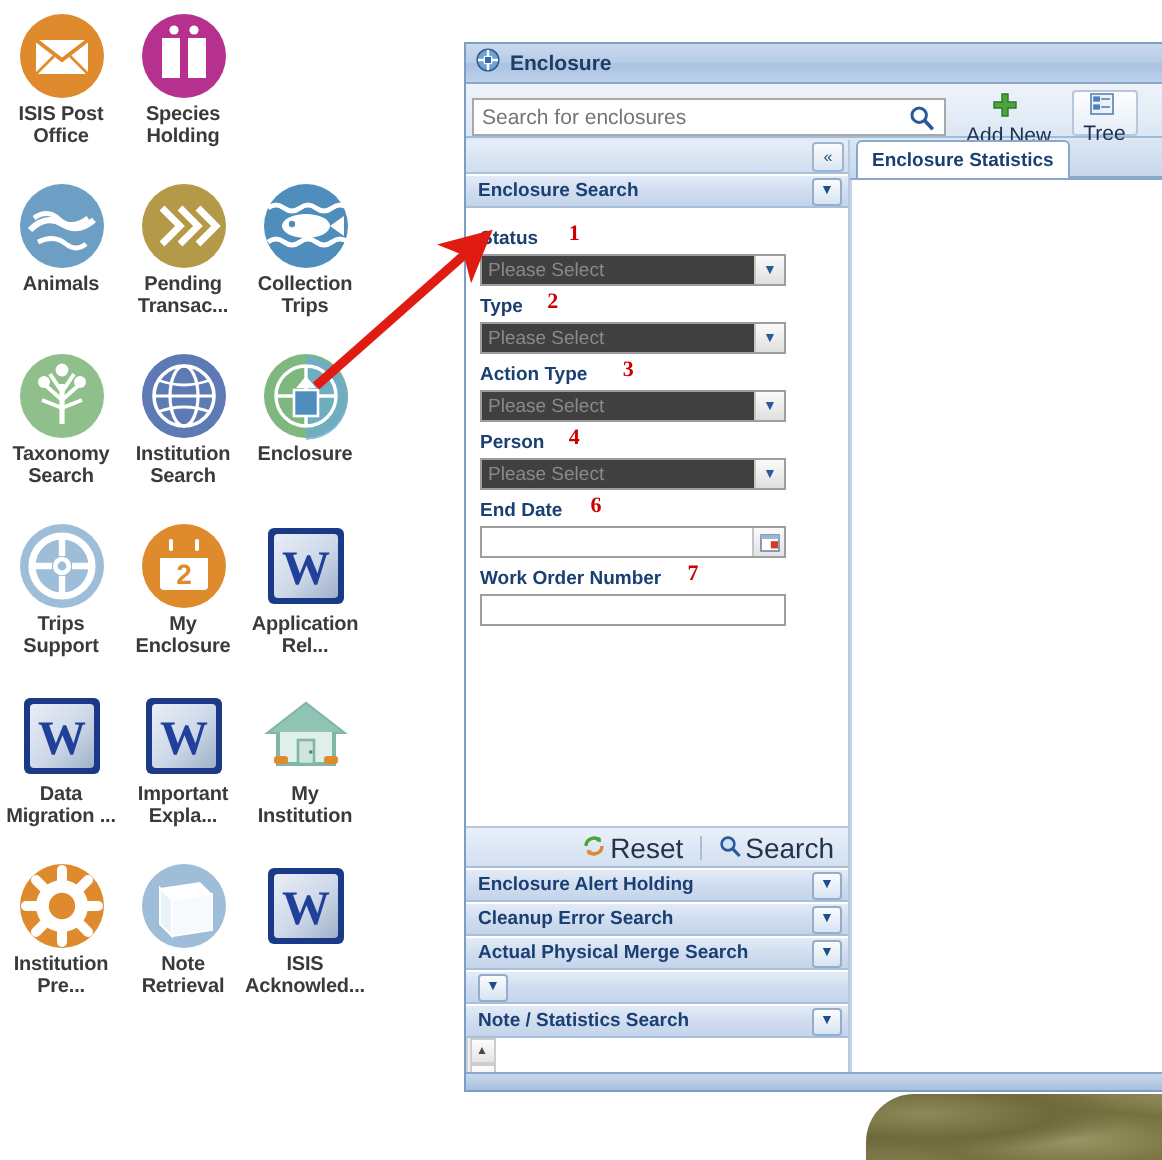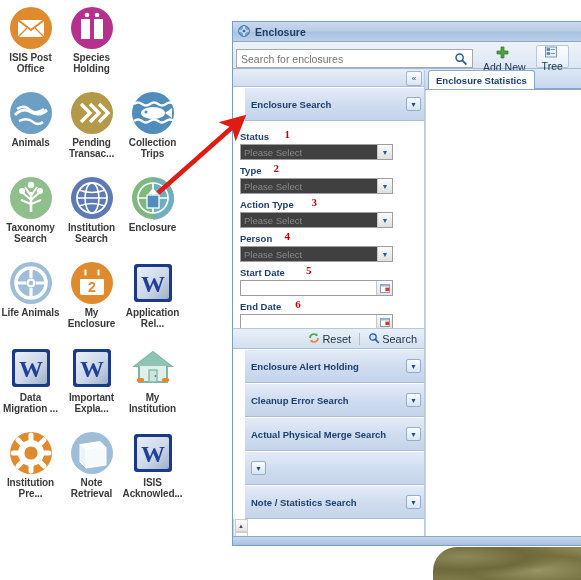--- a/index.html
+++ b/index.html
@@ -191,32 +191,31 @@
     border-radius: 2px;
   }
   .accordion {
     flex: 1;
     overflow: hidden;
     background: #fff;
     display: flex;
     flex-direction: column;
   }
   .acc-bar {
-    height: 34px;
+    height: 17px;
     min-height: 17px;
     background: linear-gradient(to bottom,#e3ebf7 0%, #cfdcef 55%, #c4d4ea 100%);
     border-top: 1px solid #ffffff;
     border-bottom: 1px solid #a9bfd9;
     display: flex;
     align-items: center;
     justify-content: space-between;
     padding: 0 3px 0 6px;
     box-sizing: border-box;
     cursor: pointer;
-    margin-left: 12px;
   }
   .acc-bar.active {
     background: linear-gradient(to bottom,#d4e1f2 0%, #bacee8 55%, #aec6e4 100%);
   }
   .acc-title {
     font-size: 9.5px;
     font-weight: bold;
     color: #1a3f72;
   }
   .acc-toggle {
@@ -303,21 +302,21 @@
     display: flex;
     align-items: center;
     justify-content: flex-end;
     padding-right: 7px;
     box-sizing: border-box;
     gap: 8px;
   }
   .act-btn {
     display: flex;
     align-items: center;
-    font-size: 11px;
+    font-size: 14px;
     color: #23334d;
     cursor: pointer;
     gap: 2px;
   }
   .act-sep {
     width: 1px; height: 12px; background: #a9bfd9;
   }
 
   
   .vscroll {
@@ -536,21 +535,21 @@
         <div class="icon-cell">
           <div class="icon-badge">
             <svg width="44" height="44" viewBox="0 0 44 44">
         <circle cx="22" cy="22" r="21" fill="#9dbdd8"></circle>
         <circle cx="22" cy="22" r="15" fill="none" stroke="#fff" stroke-width="3.6"></circle>
         <circle cx="22" cy="22" r="4.6" fill="#fff"></circle>
         <circle cx="22" cy="22" r="2.2" fill="#9dbdd8"></circle>
         <path d="M22 8 L22 17 M22 27 L22 36 M8 22 L17 22 M27 22 L36 22" stroke="#fff" stroke-width="3.2"></path>
       </svg>
           </div>
-          <div class="icon-label">Life Animals</div>
+          <div class="icon-label">Trips Support</div>
         </div>
         <div class="icon-cell">
           <div class="icon-badge">
             <svg width="44" height="44" viewBox="0 0 44 44">
         <circle cx="22" cy="22" r="21" fill="#e08a2e"></circle>
         <rect x="10" y="13" width="24" height="21" rx="2" fill="#fff"></rect>
         <rect x="10" y="13" width="24" height="5" fill="#e08a2e"></rect>
         <rect x="14" y="8" width="3" height="7" rx="1.4" fill="#fff" stroke="#e08a2e" stroke-width="1"></rect>
         <rect x="27" y="8" width="3" height="7" rx="1.4" fill="#fff" stroke="#e08a2e" stroke-width="1"></rect>
         <text x="22" y="31" font-size="14" font-weight="bold" fill="#e08a2e" text-anchor="middle" font-family="Liberation Sans, sans-serif">2</text>
@@ -753,38 +752,30 @@
                   <span class="sel-arrow">▼</span>
                 </div></div>
               <div><div class="field-label">Action Type<span class="marker" style="left: 71.4px;">3</span></div><div class="ctl-select">
                   <span>Please Select</span>
                   <span class="sel-arrow">▼</span>
                 </div></div>
               <div><div class="field-label">Person<span class="marker" style="left: 44.4px;">4</span></div><div class="ctl-select">
                   <span>Please Select</span>
                   <span class="sel-arrow">▼</span>
                 </div></div>
-              <div><div class="field-label">Start Date<span class="marker" style="left: 66px;">5</span></div><div class="ctl-date">
-                  <span class="cal-btn">
-                    <svg width="10" height="10" viewBox="0 0 10 10">
-          <rect x="0.5" y="1.5" width="9" height="8" fill="#fff" stroke="#6c86a5" stroke-width="0.8"></rect>
-          <rect x="0.5" y="1.5" width="9" height="2" fill="#9db6d0"></rect>
-          <rect x="5.4" y="4.6" width="3.6" height="3.6" fill="#d23c2a"></rect>
-        </svg>
-                  </span>
-                </div></div>
               <div><div class="field-label">End Date<span class="marker" style="left: 55.2px;">6</span></div><div class="ctl-date">
                   <span class="cal-btn">
                     <svg width="10" height="10" viewBox="0 0 10 10">
           <rect x="0.5" y="1.5" width="9" height="8" fill="#fff" stroke="#6c86a5" stroke-width="0.8"></rect>
           <rect x="0.5" y="1.5" width="9" height="2" fill="#9db6d0"></rect>
           <rect x="5.4" y="4.6" width="3.6" height="3.6" fill="#d23c2a"></rect>
         </svg>
                   </span>
                 </div></div>
+              <div><div class="field-label">Work Order Number<span class="marker" style="left: 103.8px;">7</span></div><div class="ctl-text"></div></div>
             </div>
 
           <div class="acc-actions">
             <div class="act-btn">
               <span>
                 <svg width="12" height="12" viewBox="0 0 12 12">
                   <path d="M2 6 a4 4 0 0 1 7-2.6" fill="none" stroke="#4aa63c" stroke-width="1.7"></path>
                   <path d="M10 6 a4 4 0 0 1 -7 2.6" fill="none" stroke="#e08a2e" stroke-width="1.7"></path>
                   <path d="M9 1.4 l0.6 2.6 l-2.6 -0.4 z" fill="#4aa63c"></path>
                   <path d="M3 10.6 l-0.6 -2.6 l2.6 0.4 z" fill="#e08a2e"></path>

